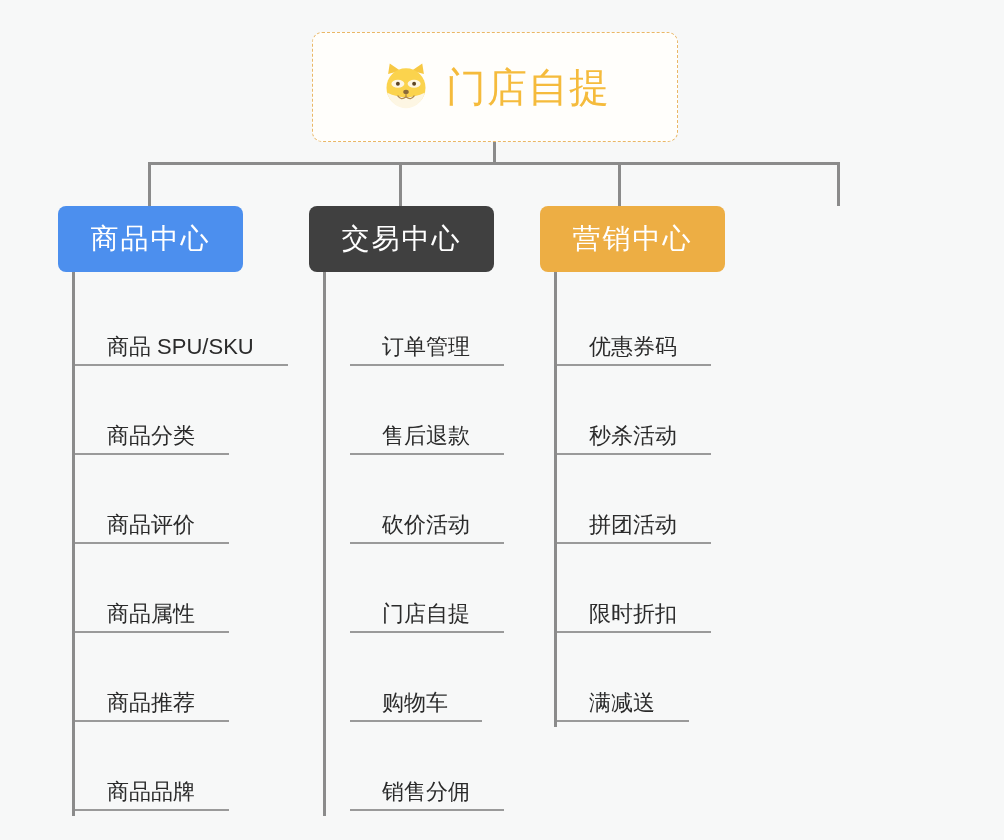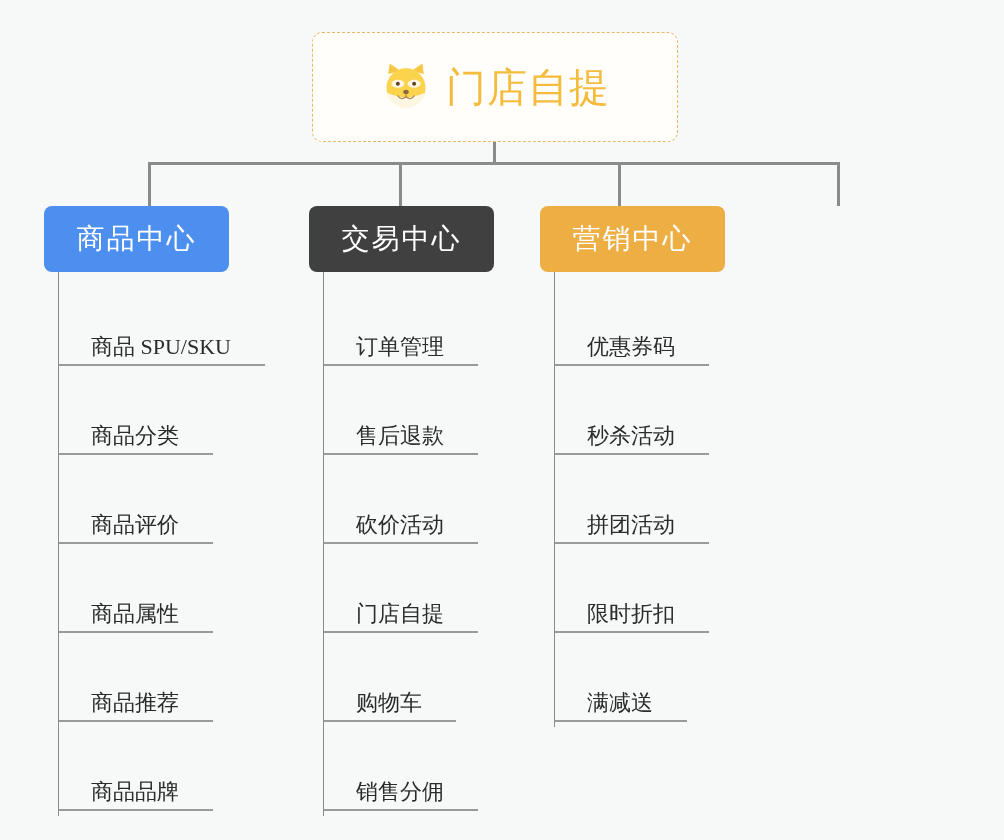--- a/index.html
+++ b/index.html
@@ -77,21 +77,21 @@
   .conn-drop.d1 { left: 148px; }
   .conn-drop.d2 { left: 399px; }
   .conn-drop.d3 { left: 618px; }
   .conn-drop.d4 { left: 837px; }
 
   
   .column {
     position: absolute;
     top: 206px;
   }
-  .column.c1 { left: 44px;  width: 240px; font-family: Liberation Serif, serif; }
+  .column.c1 { left: 58px;  width: 240px; }
   .column.c2 { left: 309px; width: 230px; }
   .column.c3 { left: 540px; width: 215px; }
   .column.c4 { left: 747px; width: 215px; }
 
   .cat-header {
     box-sizing: border-box;
     height: 66px;
     border-radius: 8px;
     display: flex;
     align-items: center;
@@ -105,21 +105,21 @@
   .column.c2 .cat-header { width: 185px; }
   .column.c3 .cat-header { width: 185px; }
   .column.c4 .cat-header { width: 185px; }
 
   
   .leaf-list {
     position: relative;
     margin-top: 0;
     padding-top: 10px;
     padding-left: 0;
-    border-left: 1px solid #22c55e;
+    border-left: 3px solid #22c55e;
     margin-left: 14px;
   }
   .leaf-item {
     position: relative;
     height: 89px;
     box-sizing: border-box;
     display: flex;
     align-items: flex-end;
     padding-left: 32px;
     padding-bottom: 5px;
@@ -197,21 +197,21 @@
       <div class="leaf-item">
         <span class="leaf-label">商品品牌</span>
       </div>
     </div>
   </div>
 
   <div class="column c2">
     <div class="cat-header" style="background: #404040;">
       <span>交易中心</span>
     </div>
-    <div class="leaf-list" style="border-left-color: rgb(139, 139, 139);">
+    <div class="leaf-list" style="border-left-color: rgb(139, 139, 139); padding-left: 24px;">
       <div class="leaf-item">
         <span class="leaf-label">订单管理</span>
       </div>
       <div class="leaf-item">
         <span class="leaf-label">售后退款</span>
       </div>
       <div class="leaf-item">
         <span class="leaf-label">砍价活动</span>
       </div>
       <div class="leaf-item">

